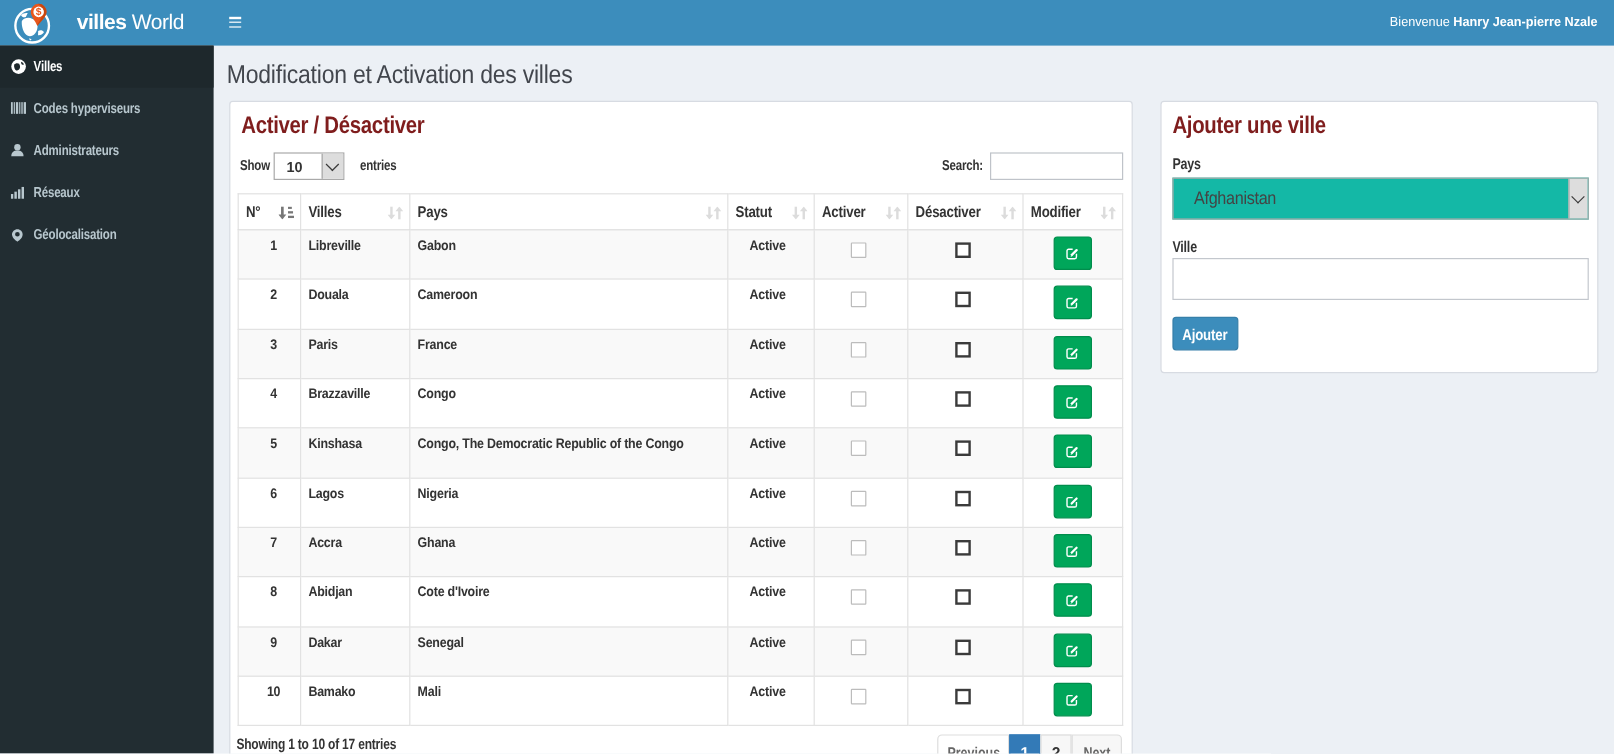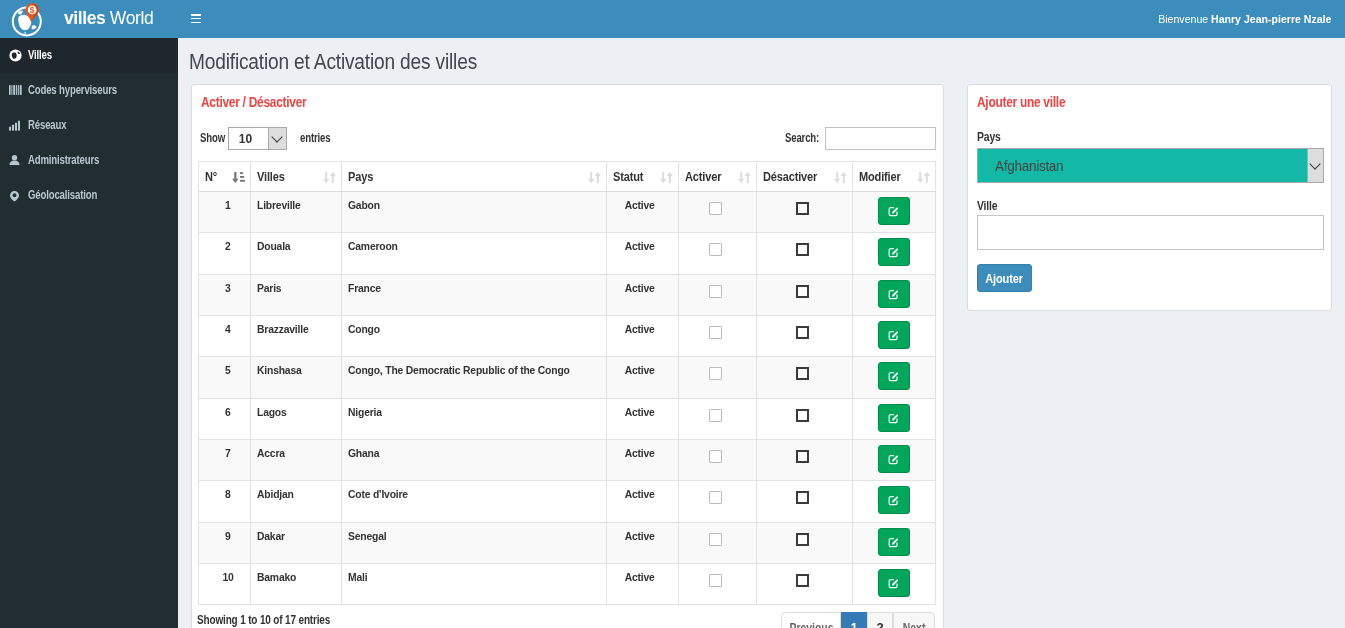--- a/index.html
+++ b/index.html
@@ -25,21 +25,21 @@
 .menu-item { height:35px; line-height:35px; padding-top:0; color:#b8c7ce; font-size:12px; font-weight:600; letter-spacing:-0.2px; position:relative; padding-left:28px; }
 .menu-item.active { background:#1e282c; color:#fff; }
 .menu-item svg { position:absolute; left:9px; top:11px; }
 
 
 .pagetitle { position:absolute; left:189px; top:50px; font-size:21.5px; font-weight:400; color:#42464d; letter-spacing:-0.2px; transform:scaleX(0.89); transform-origin:0 50%; white-space:nowrap; }
 
 .box { position:absolute; background:#fff; border:1px solid #d7dbe2; border-radius:3px; }
 .box1 { left:191px; top:84px; width:753px; height:600px; }
 .box2 { left:967px; top:84px; width:365px; height:227px; }
-.box-title { position:absolute; left:9px; top:9px; font-size:14px; font-weight:600; color:#ef4444; letter-spacing:-0.3px; }
+.box-title { position:absolute; left:9px; top:9px; font-size:20px; font-weight:600; color:#7f1d1d; letter-spacing:-0.3px; }
 
 
 .lbl { font-weight:bold; font-size:12px; color:#333; letter-spacing:-0.2px; }
 .show-lbl { position:absolute; left:8px; top:46px; }
 .sel-small { position:absolute; left:36px; top:42px; width:59px; height:23px; background:#fff; border:1px solid #a9a9a9; }
 .sel-small .val { position:absolute; left:0; top:4px; width:42px; text-align:center; font-size:12px; font-weight:bold; color:#333; }
 .sel-btn { position:absolute; right:0; top:0; bottom:0; width:18px; background:#dddddd; border-left:1px solid #a9a9a9; }
 .chev { position:absolute; left:50%; top:50%; width:8px; height:8px; margin:-6px 0 0 -4.5px; border-left:1.7px solid #3a3a3a; border-bottom:1.7px solid #3a3a3a; transform:rotate(-45deg); }
 .entries-lbl { position:absolute; left:108px; top:46px; }
 .search-lbl { position:absolute; left:593px; top:46px; }
@@ -118,38 +118,38 @@
           <rect x="3" y="1" width="1.2" height="12"></rect>
           <rect x="5.2" y="1" width="2.4" height="12"></rect>
           <rect x="8.6" y="1" width="1.2" height="12"></rect>
           <rect x="10.8" y="1" width="1.4" height="12"></rect>
           <rect x="13.2" y="1" width="2.4" height="12"></rect>
         </g>
       </svg>
     <span class="tx">Codes hyperviseurs</span>
   </div>
   <div class="menu-item">
+    <svg width="11" height="12" viewBox="0 0 14 14">
+        <g fill="#b8c7ce">
+          <circle cx="7" cy="4" r="3.4"></circle>
+          <path d="M0.5 13.5 c0 -4 2.5 -6 6.5 -6 s6.5 2 6.5 6 Z"></path>
+        </g>
+      </svg>
+    <span class="tx">Administrateurs</span>
+  </div>
+  <div class="menu-item">
     <svg width="11" height="11" viewBox="0 0 14 13" style="top:12px;">
         <g fill="#b8c7ce">
           <rect x="0" y="8" width="2.6" height="5"></rect>
           <rect x="3.8" y="5.5" width="2.6" height="7.5"></rect>
           <rect x="7.6" y="3" width="2.6" height="10"></rect>
           <rect x="11.4" y="0.5" width="2.6" height="12.5"></rect>
         </g>
       </svg>
     <span class="tx">Réseaux</span>
-  </div>
-  <div class="menu-item">
-    <svg width="11" height="12" viewBox="0 0 14 14">
-        <g fill="#b8c7ce">
-          <circle cx="7" cy="4" r="3.4"></circle>
-          <path d="M0.5 13.5 c0 -4 2.5 -6 6.5 -6 s6.5 2 6.5 6 Z"></path>
-        </g>
-      </svg>
-    <span class="tx">Administrateurs</span>
   </div>
   <div class="menu-item">
     <svg width="9" height="12.5" viewBox="0 0 12 14" style="left:10px; top:11.5px;">
         <path d="M6 0 C2.7 0 0 2.7 0 6 c0 4.1 6 8 6 8 s6 -3.9 6 -8 C12 2.7 9.3 0 6 0 Z m0 8.2 A2.6 2.6 0 1 1 6 3 a2.6 2.6 0 0 1 0 5.2 Z" fill="#b8c7ce"></path>
       </svg>
     <span class="tx">Géolocalisation</span>
   </div>
 </div>
 
 <div class="pagetitle">Modification et Activation des villes</div>

